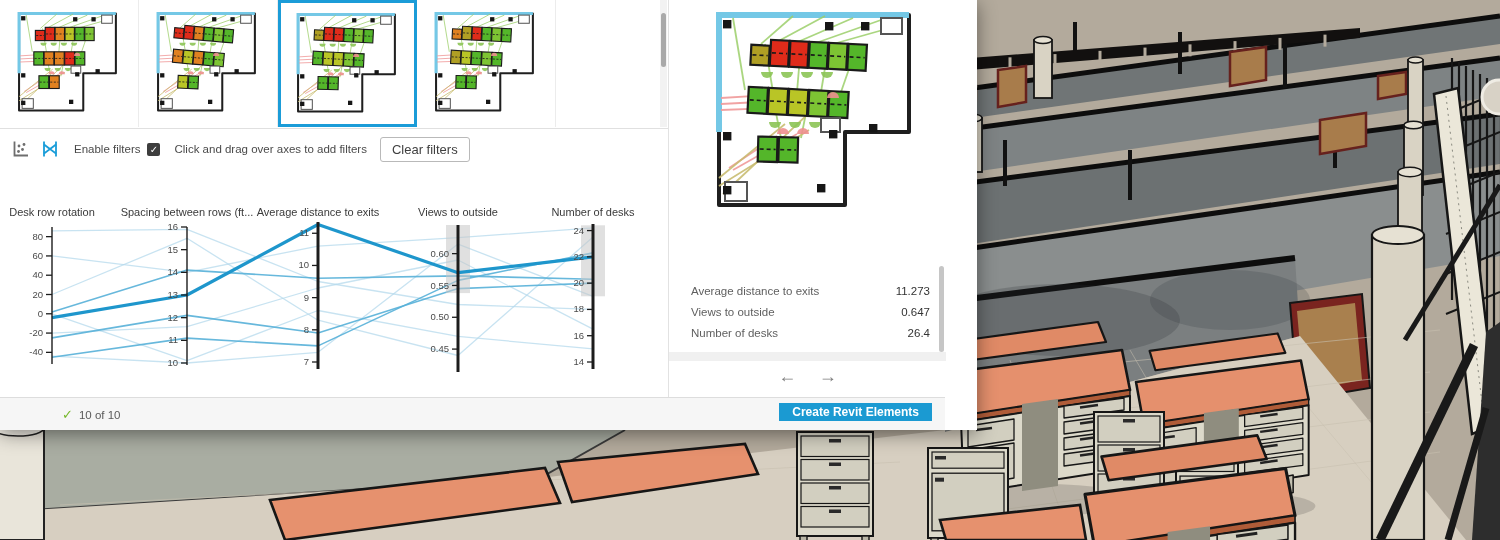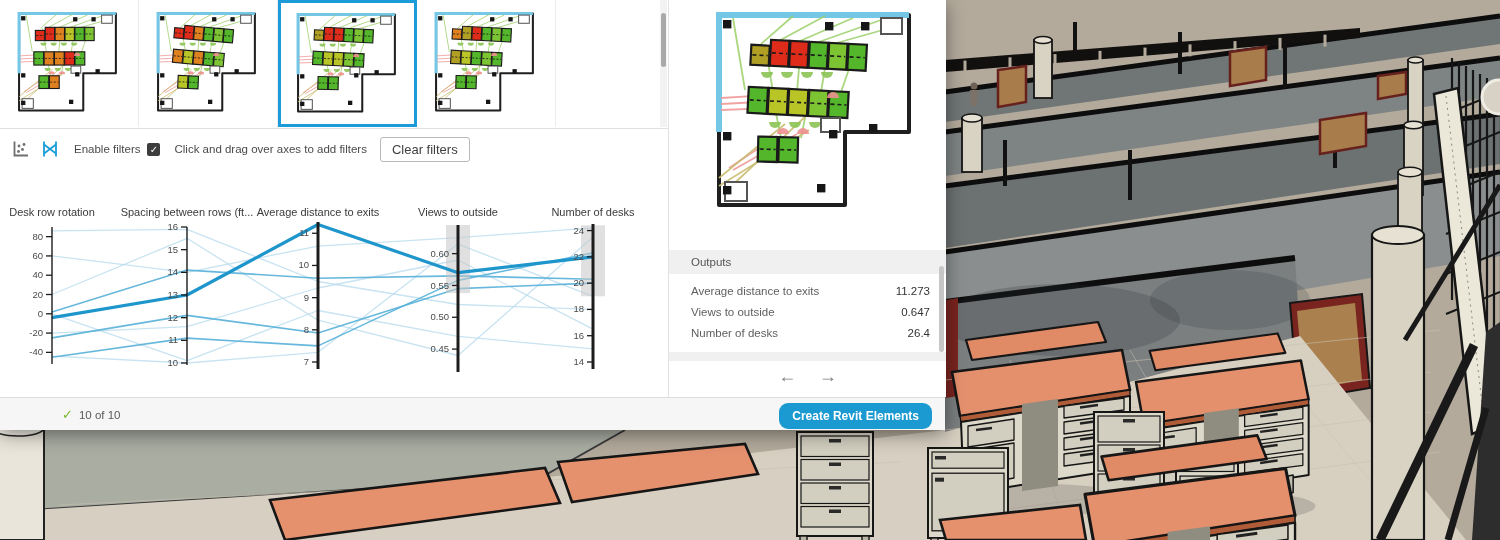--- a/index.html
+++ b/index.html
@@ -3,21 +3,21 @@
 <meta charset="utf-8">
 <style>
   html,body{margin:0;padding:0;}
   body{width:1500px;height:540px;position:relative;overflow:hidden;
        font-family:"Liberation Sans","DejaVu Sans",sans-serif;background:#b3aa9c;}
   svg{display:block;}
   
   #scene{position:absolute;left:0;top:0;width:1500px;height:540px;}
   
   .dialog{position:absolute;left:0;top:0;width:945px;height:430px;background:#ffffff;
-          box-shadow:0 4px 18px rgba(0,0,0,.45);}
+          box-shadow:0 4px 18px rgba(0,0,0,.45);padding-left:32px;}
   
   .thumb-strip{position:absolute;left:0;top:0;width:668px;height:128px;background:#fff;
                border-bottom:1px solid #e0e0e0;display:flex;}
   .thumb{width:139px;height:127px;box-sizing:border-box;border-right:1px solid #ececec;
          display:flex;justify-content:center;align-items:flex-start;padding-top:7px;
          background:#fff;cursor:pointer;}
   .thumb svg{width:106px;height:110px;}
   .thumb.selected{border:3px solid #1b9cd8;padding-top:5px;}
   .thumb-filler{flex:1;background:#fff;}
   .strip-scrollbar{position:absolute;left:660px;top:0;width:7px;height:127px;background:#f2f2f2;}
@@ -51,22 +51,22 @@
   .gray-strip{position:absolute;left:0;top:352px;width:100%;height:9px;background:#f0f0f0;}
   .nav{position:absolute;left:0;top:366px;width:100%;text-align:center;}
   .nav span{font-size:18px;color:#7e7e7e;margin:0 9px;cursor:pointer;}
   .panel-scroll-thumb{position:absolute;right:2px;top:266px;width:5px;height:86px;
                       background:#c6c6c6;border-radius:3px;}
   
   .bottom-bar{position:absolute;left:0;top:397px;width:945px;height:33px;background:#f6f6f6;
               border-top:1px solid #ddd;box-sizing:border-box;}
   .result-count{position:absolute;left:14px;top:9px;font-size:11.5px;color:#5a5a5a;margin-left:48px;}
   .result-count .check{color:#76b82a;font-weight:bold;margin-right:6px;font-size:13px;}
-  .create-btn{position:absolute;right:13px;top:5px;height:26px;padding:0 13px;background:#1b9ad2;
-              color:#fff;font-weight:bold;font-size:12px;border:none;border-radius:9px;
+  .create-btn{position:absolute;right:13px;top:5px;height:18px;padding:0 13px;background:#1b9ad2;
+              color:#fff;font-weight:bold;font-size:12px;border:none;border-radius:0;
               cursor:pointer;font-family:"Liberation Sans","DejaVu Sans",sans-serif;}
 </style>
 </head>
 <body>
 
 <svg id="scene" viewBox="0 0 1500 540">
     <rect width="1500" height="540" fill="#b3aa9c"></rect>
     <polygon points="945,92 1500,16 1500,44 945,122" fill="#707576"></polygon>
     <line x1="945" y1="92" x2="1500" y2="16" stroke="#0d0d0d" stroke-width="5"></line>
     <polygon points="945,132 1500,58 1500,96 945,176" fill="#7e8384"></polygon>
@@ -766,21 +766,20 @@
         <rect x="6" y="86" width="11" height="9.5" fill="#fff" stroke="#555" stroke-width="1"></rect>
         <rect x="5" y="5" width="4.2" height="4.2" fill="#161616"></rect>
         <rect x="56" y="6" width="4.2" height="4.2" fill="#161616"></rect>
         <rect x="74" y="6" width="4.2" height="4.2" fill="#161616"></rect>
         <rect x="5" y="61" width="4.2" height="4.2" fill="#161616"></rect>
         <rect x="58" y="60" width="4.2" height="4.2" fill="#161616"></rect>
         <rect x="78" y="57" width="4.2" height="4.2" fill="#161616"></rect>
         <rect x="5" y="88" width="4.2" height="4.2" fill="#161616"></rect>
         <rect x="52" y="87" width="4.2" height="4.2" fill="#161616"></rect>
       </svg>
-    <div class="outputs-header">Outputs</div>
     <div class="output-rows" id="outputRows">
         <div class="output-row">
           <span class="ol">Average distance to exits</span>
           <span class="ov">11.273</span>
         </div>
         <div class="output-row">
           <span class="ol">Views to outside</span>
           <span class="ov">0.647</span>
         </div>
         <div class="output-row">

